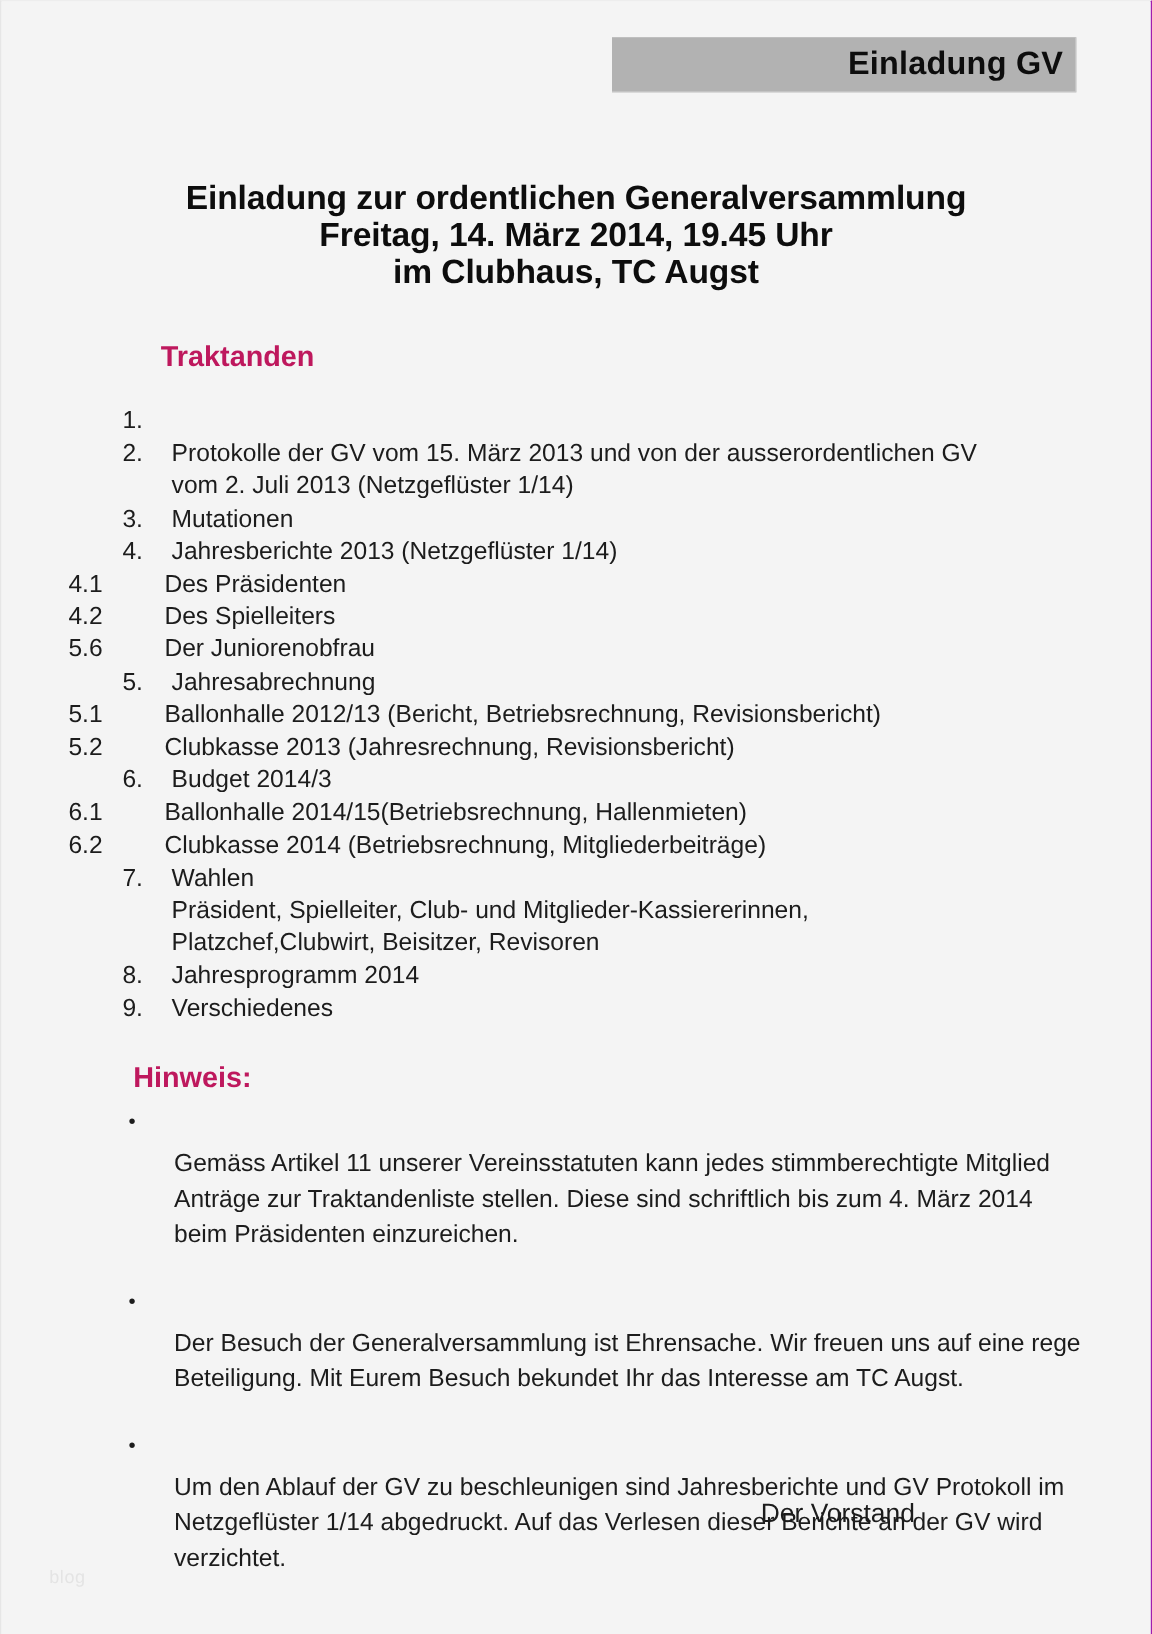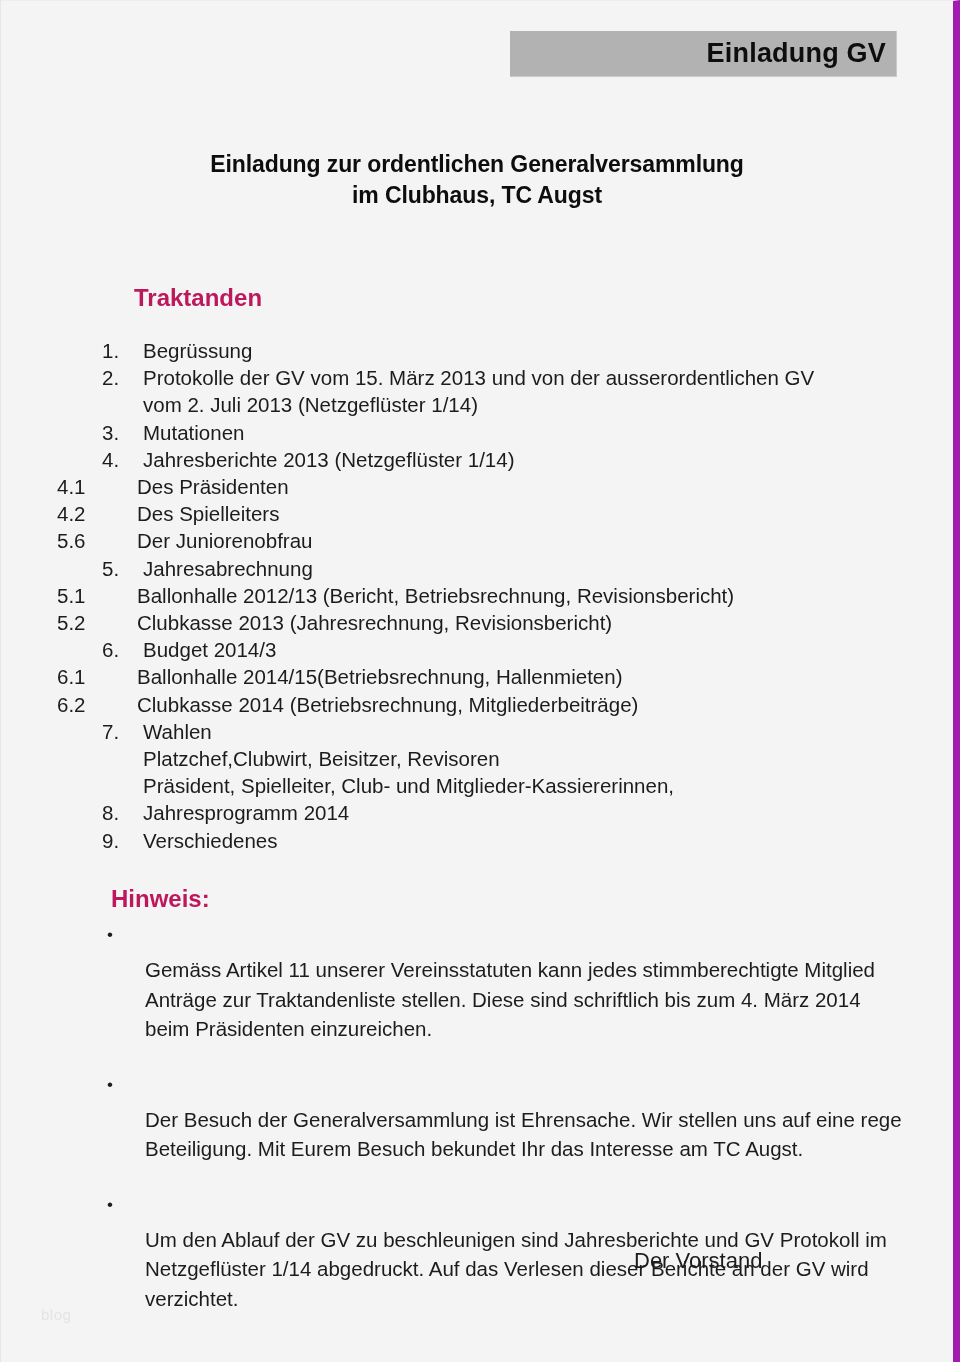--- a/index.html
+++ b/index.html
@@ -13,21 +13,21 @@
     background: #f4f4f4;
     font-family: "Liberation Sans", sans-serif;
     color: #1a1a1a;
     position: relative;
     overflow: hidden;
   }
   .page {
     position: absolute;
     inset: 0;
     border-left: 1px solid #e6e6e6;
-    border-right: 7px solid #a21caf;
+    border-right: 1px solid #a21caf;
     border-top: 1px solid #ededed;
     box-sizing: border-box;
     padding-left: 16px;
   }
 
   
   .header-bar {
     position: absolute;
     left: 509px;
     top: 30px;
@@ -51,21 +51,21 @@
   
   .title-block {
     position: absolute;
     left: 0;
     right: 0;
     top: 148px;
     text-align: center;
   }
   .title-block .line {
     font-weight: bold;
-    font-size: 23px;
+    font-size: 28px;
     line-height: 31px;
     letter-spacing: -0.1px;
     color: #0d0d0d;
     white-space: nowrap;
   }
 
   
   .section-heading {
     position: absolute;
     font-weight: bold;
@@ -160,29 +160,29 @@
 <body>
 
 <div class="page">
 
   <div class="header-bar">
     <div class="header-title">Einladung GV</div>
   </div>
 
   <div class="title-block">
     <div class="line">Einladung zur ordentlichen Generalversammlung</div>
+    <div class="line">Freitag, 14. März 2014, 19.45 Uhr</div>
     <div class="line">im Clubhaus, TC Augst</div>
   </div>
 
   <div class="section-heading" id="traktanden-heading">Traktanden</div>
 
   <div class="agenda" id="agenda-list">
       <div class="agenda-row">
         <span class="num">1.</span>
-        <span class="txt">Begrüssung</span>
       </div>
       <div class="agenda-row">
         <span class="num">2.</span>
         <span class="txt">Protokolle der GV vom 15. März 2013 und von der ausserordentlichen GV</span>
       </div>
       <div class="agenda-row cont">
         <span class="num"></span>
         <span class="txt">vom 2. Juli 2013 (Netzgeflüster 1/14)</span>
       </div>
       <div class="agenda-row">
@@ -228,46 +228,46 @@
       <div class="agenda-row sub">
         <span class="num">6.2</span>
         <span class="txt">Clubkasse 2014 (Betriebsrechnung, Mitgliederbeiträge)</span>
       </div>
       <div class="agenda-row">
         <span class="num">7.</span>
         <span class="txt">Wahlen</span>
       </div>
       <div class="agenda-row cont">
         <span class="num"></span>
-        <span class="txt">Platzchef,Clubwirt, Beisitzer, Revisoren</span>
+        <span class="txt">Präsident, Spielleiter, Club- und Mitglieder-Kassiererinnen,</span>
       </div>
       <div class="agenda-row cont">
         <span class="num"></span>
-        <span class="txt">Präsident, Spielleiter, Club- und Mitglieder-Kassiererinnen,</span>
+        <span class="txt">Platzchef,Clubwirt, Beisitzer, Revisoren</span>
       </div>
       <div class="agenda-row">
         <span class="num">8.</span>
         <span class="txt">Jahresprogramm 2014</span>
       </div>
       <div class="agenda-row">
         <span class="num">9.</span>
         <span class="txt">Verschiedenes</span>
       </div>
     </div>
 
   <div class="section-heading" id="hinweis-heading">Hinweis:</div>
 
   <div class="notes" id="notes-list">
       <div class="note-item">
         <span class="bullet">•</span>
         <span class="note-text">Gemäss Artikel 11 unserer Vereinsstatuten kann jedes stimmberechtigte Mitglied Anträge zur Traktandenliste stellen. Diese sind schriftlich bis zum 4. März 2014 beim Präsidenten einzureichen.</span>
       </div>
       <div class="note-item">
         <span class="bullet">•</span>
-        <span class="note-text">Der Besuch der Generalversammlung ist Ehrensache. Wir stellen uns auf eine rege Beteiligung. Mit Eurem Besuch bekundet Ihr das Interesse am TC Augst.</span>
+        <span class="note-text">Der Besuch der Generalversammlung ist Ehrensache. Wir freuen uns auf eine rege Beteiligung. Mit Eurem Besuch bekundet Ihr das Interesse am TC Augst.</span>
       </div>
       <div class="note-item">
         <span class="bullet">•</span>
         <span class="note-text">Um den Ablauf der GV zu beschleunigen sind Jahresberichte und GV Protokoll im Netzgeflüster 1/14 abgedruckt. Auf das Verlesen dieser Berichte an der GV wird verzichtet.</span>
       </div>
     </div>
 
   <div class="signature">Der Vorstand</div>
 
   <div class="watermark">blog</div>

